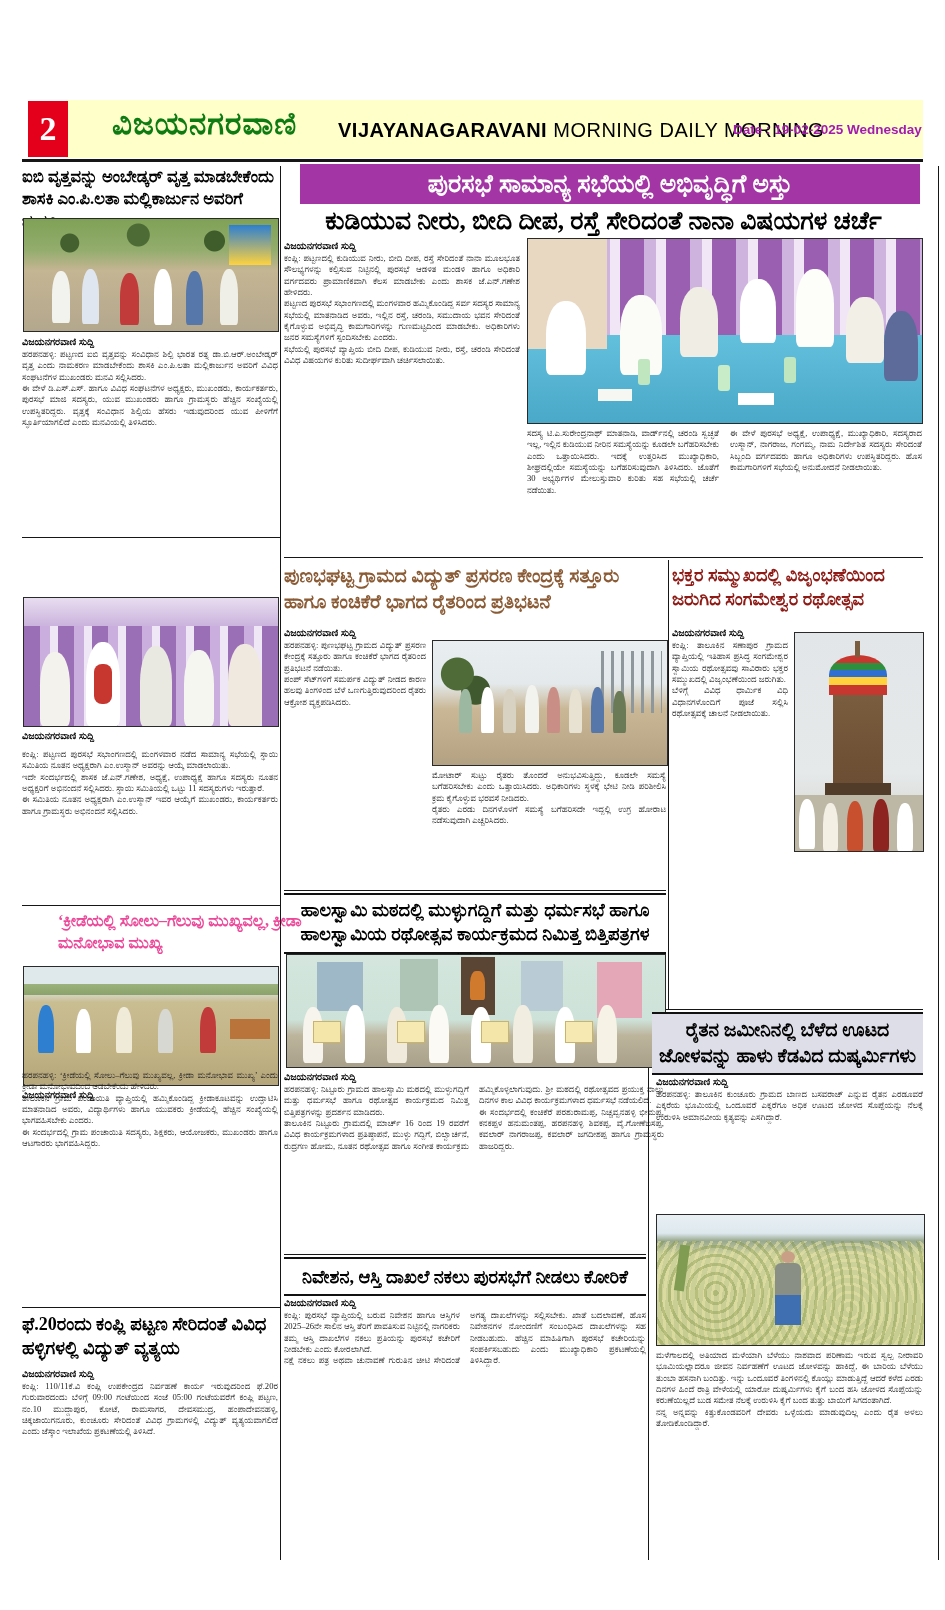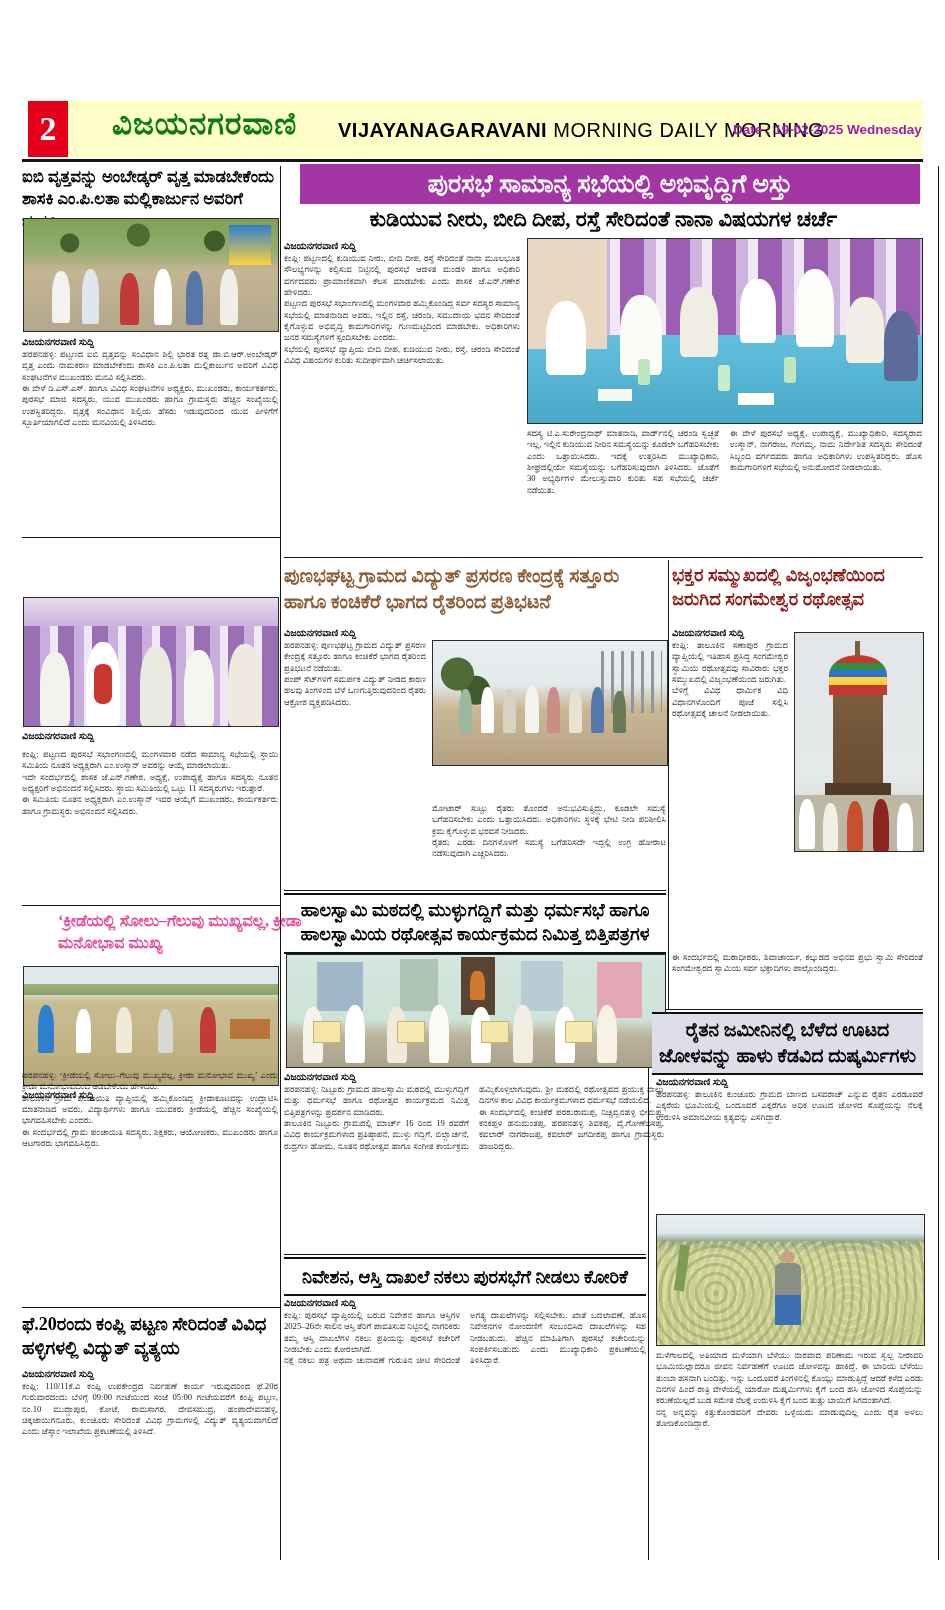--- a/index.html
+++ b/index.html
@@ -18,21 +18,21 @@
   .thick{height:3px;}
   
   .hl{position:absolute;font-weight:bold;color:#000;line-height:1.35;}
   .hl-a{font-size:16.5px;}
   .hl-b{font-size:19px;}
   .hl-blue{font-size:16px;color:#ec4899;margin-left:36px;}
   .hl-brown{font-size:19px;color:#8a5b35;}
   .hl-dred{font-size:18px;color:#8e1a15;}
   .banner{position:absolute;background:#a335a5;color:#fff;font-weight:bold;font-size:25px;
           text-align:center;line-height:40px;}
-  .subhl{position:absolute;font-weight:bold;font-size:21px;text-align:center;color:#000;}
+  .subhl{position:absolute;font-weight:bold;font-size:25px;text-align:center;color:#000;}
   .boxed{border-top:2px solid #111;border-bottom:2px solid #111;text-align:center;padding-top:3px;}
   .band{background:#dedee8;}
   .dateline{position:absolute;font:bold 9.5px "Liberation Sans",sans-serif;color:#000;}
   .body{position:absolute;font-size:8.6px;line-height:1.32;text-align:justify;color:#222;
         overflow:hidden;white-space:pre-line;}
   .cols2{column-count:2;column-gap:10px;}
   
   .photo{position:absolute;border:1px solid #2a2a2a;overflow:hidden;}
   .abs{position:absolute;}
   .pn{position:absolute;border-radius:45% 45% 10% 10%;}
@@ -140,41 +140,40 @@
     <div class="abs" style="left:72%;top:8%;width:26%;height:50%;background:repeating-linear-gradient(90deg,#8e979b 0 3px,transparent 3px 10px);"></div>
     <div class="pn" style="left:26px;top:48px;width:13px;height:44px;background:#9db8a0;"></div>
     <div class="pn" style="left:48px;top:46px;width:13px;height:46px;background:#ffffff;"></div>
     <div class="pn" style="left:70px;top:48px;width:13px;height:44px;background:#d8d2c2;"></div>
     <div class="pn" style="left:92px;top:44px;width:14px;height:48px;background:#f2f2ee;"></div>
     <div class="pn" style="left:114px;top:46px;width:13px;height:46px;background:#c98f86;"></div>
     <div class="pn" style="left:136px;top:48px;width:13px;height:44px;background:#e8e2d2;"></div>
     <div class="pn" style="left:158px;top:46px;width:13px;height:46px;background:#5577aa;"></div>
     <div class="pn" style="left:180px;top:50px;width:13px;height:42px;background:#6b7a56;"></div>
   </div>
-  <div class="body" style="left:432px;top:770px;width:234px;height:116px;margin-top:33px;">ಮೋಟಾರ್ ಸುಟ್ಟು ರೈತರು ತೊಂದರೆ ಅನುಭವಿಸುತ್ತಿದ್ದು, ಕೂಡಲೇ ಸಮಸ್ಯೆ ಬಗೆಹರಿಸಬೇಕು ಎಂದು ಒತ್ತಾಯಿಸಿದರು. ಅಧಿಕಾರಿಗಳು ಸ್ಥಳಕ್ಕೆ ಭೇಟಿ ನೀಡಿ ಪರಿಶೀಲಿಸಿ ಕ್ರಮ ಕೈಗೊಳ್ಳುವ ಭರವಸೆ ನೀಡಿದರು.
+  <div class="body" style="left:432px;top:770px;width:234px;height:116px;">ಮೋಟಾರ್ ಸುಟ್ಟು ರೈತರು ತೊಂದರೆ ಅನುಭವಿಸುತ್ತಿದ್ದು, ಕೂಡಲೇ ಸಮಸ್ಯೆ ಬಗೆಹರಿಸಬೇಕು ಎಂದು ಒತ್ತಾಯಿಸಿದರು. ಅಧಿಕಾರಿಗಳು ಸ್ಥಳಕ್ಕೆ ಭೇಟಿ ನೀಡಿ ಪರಿಶೀಲಿಸಿ ಕ್ರಮ ಕೈಗೊಳ್ಳುವ ಭರವಸೆ ನೀಡಿದರು.
 ರೈತರು ಎರಡು ದಿನಗಳೊಳಗೆ ಸಮಸ್ಯೆ ಬಗೆಹರಿಸದೇ ಇದ್ದಲ್ಲಿ ಉಗ್ರ ಹೋರಾಟ ನಡೆಸುವುದಾಗಿ ಎಚ್ಚರಿಸಿದರು.</div>
   <div class="rule-h" style="left:284px;top:890px;width:382px;"></div>
 
   <div class="hl hl-dred" style="left:672px;top:563px;width:251px;">ಭಕ್ತರ ಸಮ್ಮುಖದಲ್ಲಿ ವಿಜೃಂಭಣೆಯಿಂದ ಜರುಗಿದ ಸಂಗಮೇಶ್ವರ ರಥೋತ್ಸವ</div>
   <div class="dateline" style="left:672px;top:627px;">ವಿಜಯನಗರವಾಣಿ ಸುದ್ದಿ</div>
   <div class="body" style="left:672px;top:640px;width:116px;height:310px;">ಕಂಪ್ಲಿ: ತಾಲೂಕಿನ ಸಣಾಪುರ ಗ್ರಾಮದ ವ್ಯಾಪ್ತಿಯಲ್ಲಿ ಇತಿಹಾಸ ಪ್ರಸಿದ್ಧ ಸಂಗಮೇಶ್ವರ ಸ್ವಾಮಿಯ ರಥೋತ್ಸವವು ಸಾವಿರಾರು ಭಕ್ತರ ಸಮ್ಮುಖದಲ್ಲಿ ವಿಜೃಂಭಣೆಯಿಂದ ಜರುಗಿತು.
 ಬೆಳಿಗ್ಗೆ ವಿವಿಧ ಧಾರ್ಮಿಕ ವಿಧಿ ವಿಧಾನಗಳೊಂದಿಗೆ ಪೂಜೆ ಸಲ್ಲಿಸಿ ರಥೋತ್ಸವಕ್ಕೆ ಚಾಲನೆ ನೀಡಲಾಯಿತು.</div>
   <div class="photo" style="left:794px;top:632px;width:128px;height:218px;background:linear-gradient(#e2e6e8 0%,#e6e9ea 64%,#cfcfc6 100%);">
     <div class="abs" style="left:34px;top:22px;width:58px;height:40px;border-radius:50% 50% 0 0;background:linear-gradient(#c8372f 0 8px,#2e8f3e 8px 15px,#2e6fd0 15px 22px,#ffd23e 22px 30px,#c8372f 30px 40px);"></div>
     <div class="abs" style="left:60px;top:8px;width:5px;height:16px;background:#7a5c3e;"></div>
     <div class="abs" style="left:38px;top:62px;width:50px;height:88px;background:linear-gradient(#7a5c3e,#6b4e33),repeating-linear-gradient(0deg,rgba(255,210,62,.55) 0 8px,rgba(214,90,50,.5) 8px 16px,rgba(80,140,60,.45) 16px 24px);"></div>
     <div class="abs" style="left:30px;top:150px;width:66px;height:18px;background:#503c28;"></div>
     <div class="abs" style="left:0;top:162px;width:100%;height:56px;background:#bdb8a6;"></div>
     <div class="pn" style="left:4px;top:166px;width:16px;height:50px;background:#ffffff;"></div>
     <div class="pn" style="left:28px;top:170px;width:15px;height:48px;background:#f3efe4;"></div>
     <div class="pn" style="left:52px;top:168px;width:16px;height:50px;background:#c8502f;"></div>
     <div class="pn" style="left:78px;top:166px;width:16px;height:52px;background:#8e2420;"></div>
     <div class="pn" style="left:102px;top:170px;width:16px;height:48px;background:#ffffff;"></div>
   </div>
-  <div class="body" style="left:672px;top:952px;width:251px;height:52px;">ಈ ಸಂದರ್ಭದಲ್ಲಿ ಮಠಾಧೀಶರು, ಶಿವಾಚಾರ್ಯ, ಕಲ್ಕುಡದ ಅಭಿನವ ಪ್ರಭು ಸ್ವಾಮಿ ಸೇರಿದಂತೆ ಸಂಗಮೇಶ್ವರದ ಸ್ವಾಮಿಯ ಸರ್ವ ಭಕ್ತಾದಿಗಳು ಪಾಲ್ಗೊಂಡಿದ್ದರು.</div>
   <div class="rule-h" style="left:652px;top:1009px;width:271px;"></div>
 
   <div class="hl boxed" style="left:284px;top:893px;width:382px;height:54px;font-size:18px;">ಹಾಲಸ್ವಾಮಿ ಮಠದಲ್ಲಿ ಮುಳ್ಳುಗದ್ದಿಗೆ ಮತ್ತು ಧರ್ಮಸಭೆ ಹಾಗೂ ಹಾಲಸ್ವಾಮಿಯ ರಥೋತ್ಸವ ಕಾರ್ಯಕ್ರಮದ ನಿಮಿತ್ತ ಬಿತ್ತಿಪತ್ರಗಳ ಪ್ರದರ್ಶನ</div>
   <div class="photo" style="left:286px;top:954px;width:378px;height:112px;background:linear-gradient(#d4e6dd 0%,#cde2d8 58%,#bdb49c 72%,#a9a08a 100%);">
     <div class="abs" style="left:8%;top:6%;width:12%;height:44%;background:#9fb8c8;"></div>
     <div class="abs" style="left:30%;top:4%;width:10%;height:46%;background:#aec4b4;"></div>
     <div class="abs" style="left:46%;top:2%;width:9%;height:52%;background:#5a4434;"></div>
     <div class="abs" style="left:48.5%;top:14%;width:4%;height:26%;background:#d07a2e;border-radius:40% 40% 10% 10%;"></div>
     <div class="abs" style="left:62%;top:5%;width:11%;height:45%;background:#b9ccd6;"></div>
     <div class="abs" style="left:82%;top:6%;width:12%;height:50%;background:#e3a7b8;"></div>

